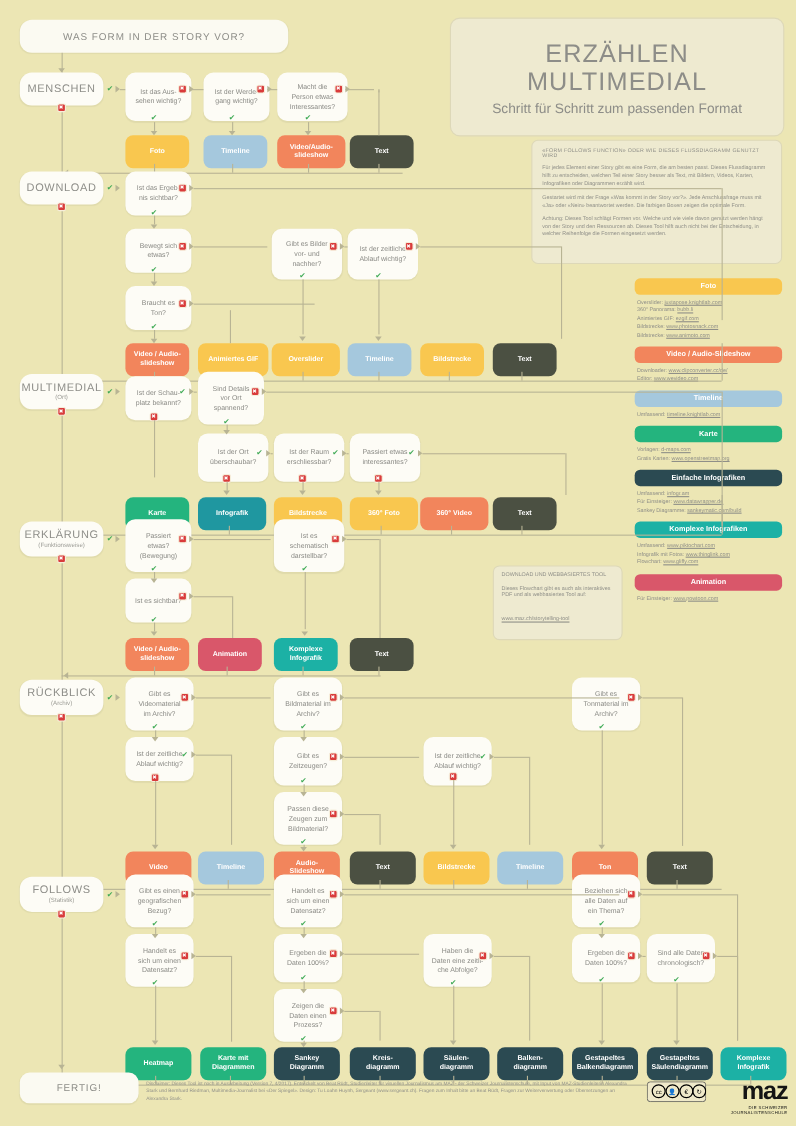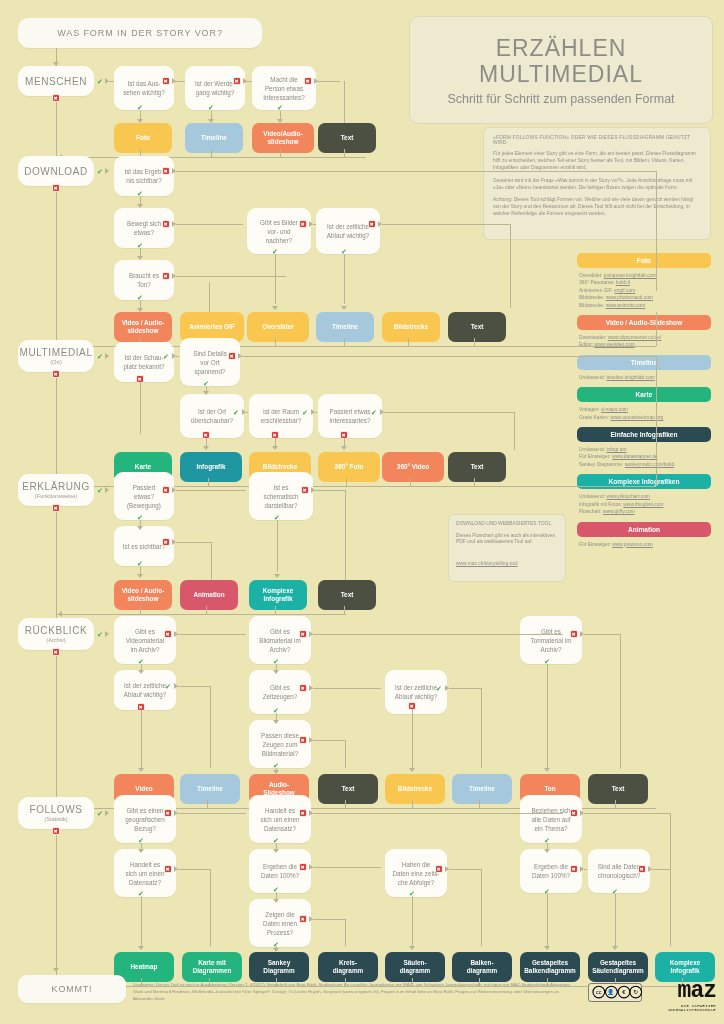--- a/index.html
+++ b/index.html
@@ -105,21 +105,21 @@
   #dlpanel .dl{font-size:4.9px;color:#8f8f88;text-decoration:underline;}
 
   
   #fertig{
     position:absolute;left:18px;top:975px;width:108px;height:28px;
     background:#fbfaf2;border-radius:9px;display:flex;align-items:center;justify-content:center;
     font-size:9px;letter-spacing:.8px;color:#8d8d88;box-shadow:0 1px 1px rgba(0,0,0,.05);
   }
   #disclaimer{position:absolute;left:133px;top:981px;width:440px;font-size:4.4px;line-height:7px;color:#8f8f88;}
   #cc{position:absolute;left:588px;top:983px;width:54px;height:19px;}
-  #mazlogo{position:absolute;left:648px;top:980px;width:68px;text-align:right;font-family:Liberation Mono, monospace;}
+  #mazlogo{position:absolute;left:648px;top:980px;width:68px;text-align:right;}
   #mazlogo .mz{font-size:23px;font-weight:bold;color:#141414;letter-spacing:-1px;line-height:23px;}
   #mazlogo .ms{font-size:3.9px;color:#141414;letter-spacing:.35px;margin-top:1px;}
 </style>
 </head>
 <body>
 
 <div id="root">
 
   <div class="headbox" style="left:18px;top:18px;width:244px;height:30px;">WAS FORM IN DER STORY VOR?</div>
 
@@ -693,21 +693,21 @@
       <div class="ln lnv" style="left:276px;top:978px;height:8px;"></div>
       <div class="ln lnv" style="left:345px;top:978px;height:8px;"></div>
       <div class="ln lnv" style="left:412px;top:978px;height:8px;"></div>
       <div class="ln lnv" style="left:479px;top:978px;height:8px;"></div>
       <div class="ln lnv" style="left:547px;top:978px;height:8px;"></div>
       <div class="ln lnv" style="left:615px;top:978px;height:8px;"></div>
       <div class="ln lnv" style="left:682px;top:978px;height:8px;"></div>
       <div class="arw arw-d" style="left:53px;top:968px;"></div>
     </div>
 
-  <div id="fertig">KOMMT!</div>
+  <div id="fertig">FERTIG!</div>
   <div id="disclaimer">Disclaimer: Dieses Tool ist noch in Ausarbeitung (Version 7, 4/2017). Entwickelt von Beat Rüdt, Studienleiter für visuellen Journalismus am MAZ - der Schweizer Journalistenschule, mit Input von MAZ-Studienleiterin Alexandra Stark und Bernhard Riedman, Multimedia-Journalist bei «Der Spiegel». Design: Tu Loahn Huynh, Sergeant (www.sergeant.ch). Fragen zum Inhalt bitte an Beat Rüdt, Fragen zur Weiterverwertung oder Übersetzungen an Alexandra Stark.</div>
   <div id="cc">
     <svg viewBox="0 0 120 42" width="54" height="19">
       <rect x="1" y="1" width="118" height="40" rx="6" fill="#efe9c9" stroke="#6b6b63" stroke-width="2"></rect>
       <circle cx="24" cy="20" r="13" fill="none" stroke="#000" stroke-width="2.4"></circle>
       <text x="24" y="25" font-size="12" text-anchor="middle" font-family="Liberation Sans, sans-serif" fill="#000">cc</text>
       <circle cx="52" cy="20" r="13" fill="none" stroke="#000" stroke-width="2.4"></circle>
       <text x="52" y="25" font-size="13" text-anchor="middle" font-family="Liberation Sans, sans-serif" fill="#000">👤</text>
       <circle cx="80" cy="20" r="13" fill="none" stroke="#000" stroke-width="2.4"></circle>
       <text x="80" y="25" font-size="13" text-anchor="middle" font-family="Liberation Sans, sans-serif" fill="#000">€</text>

